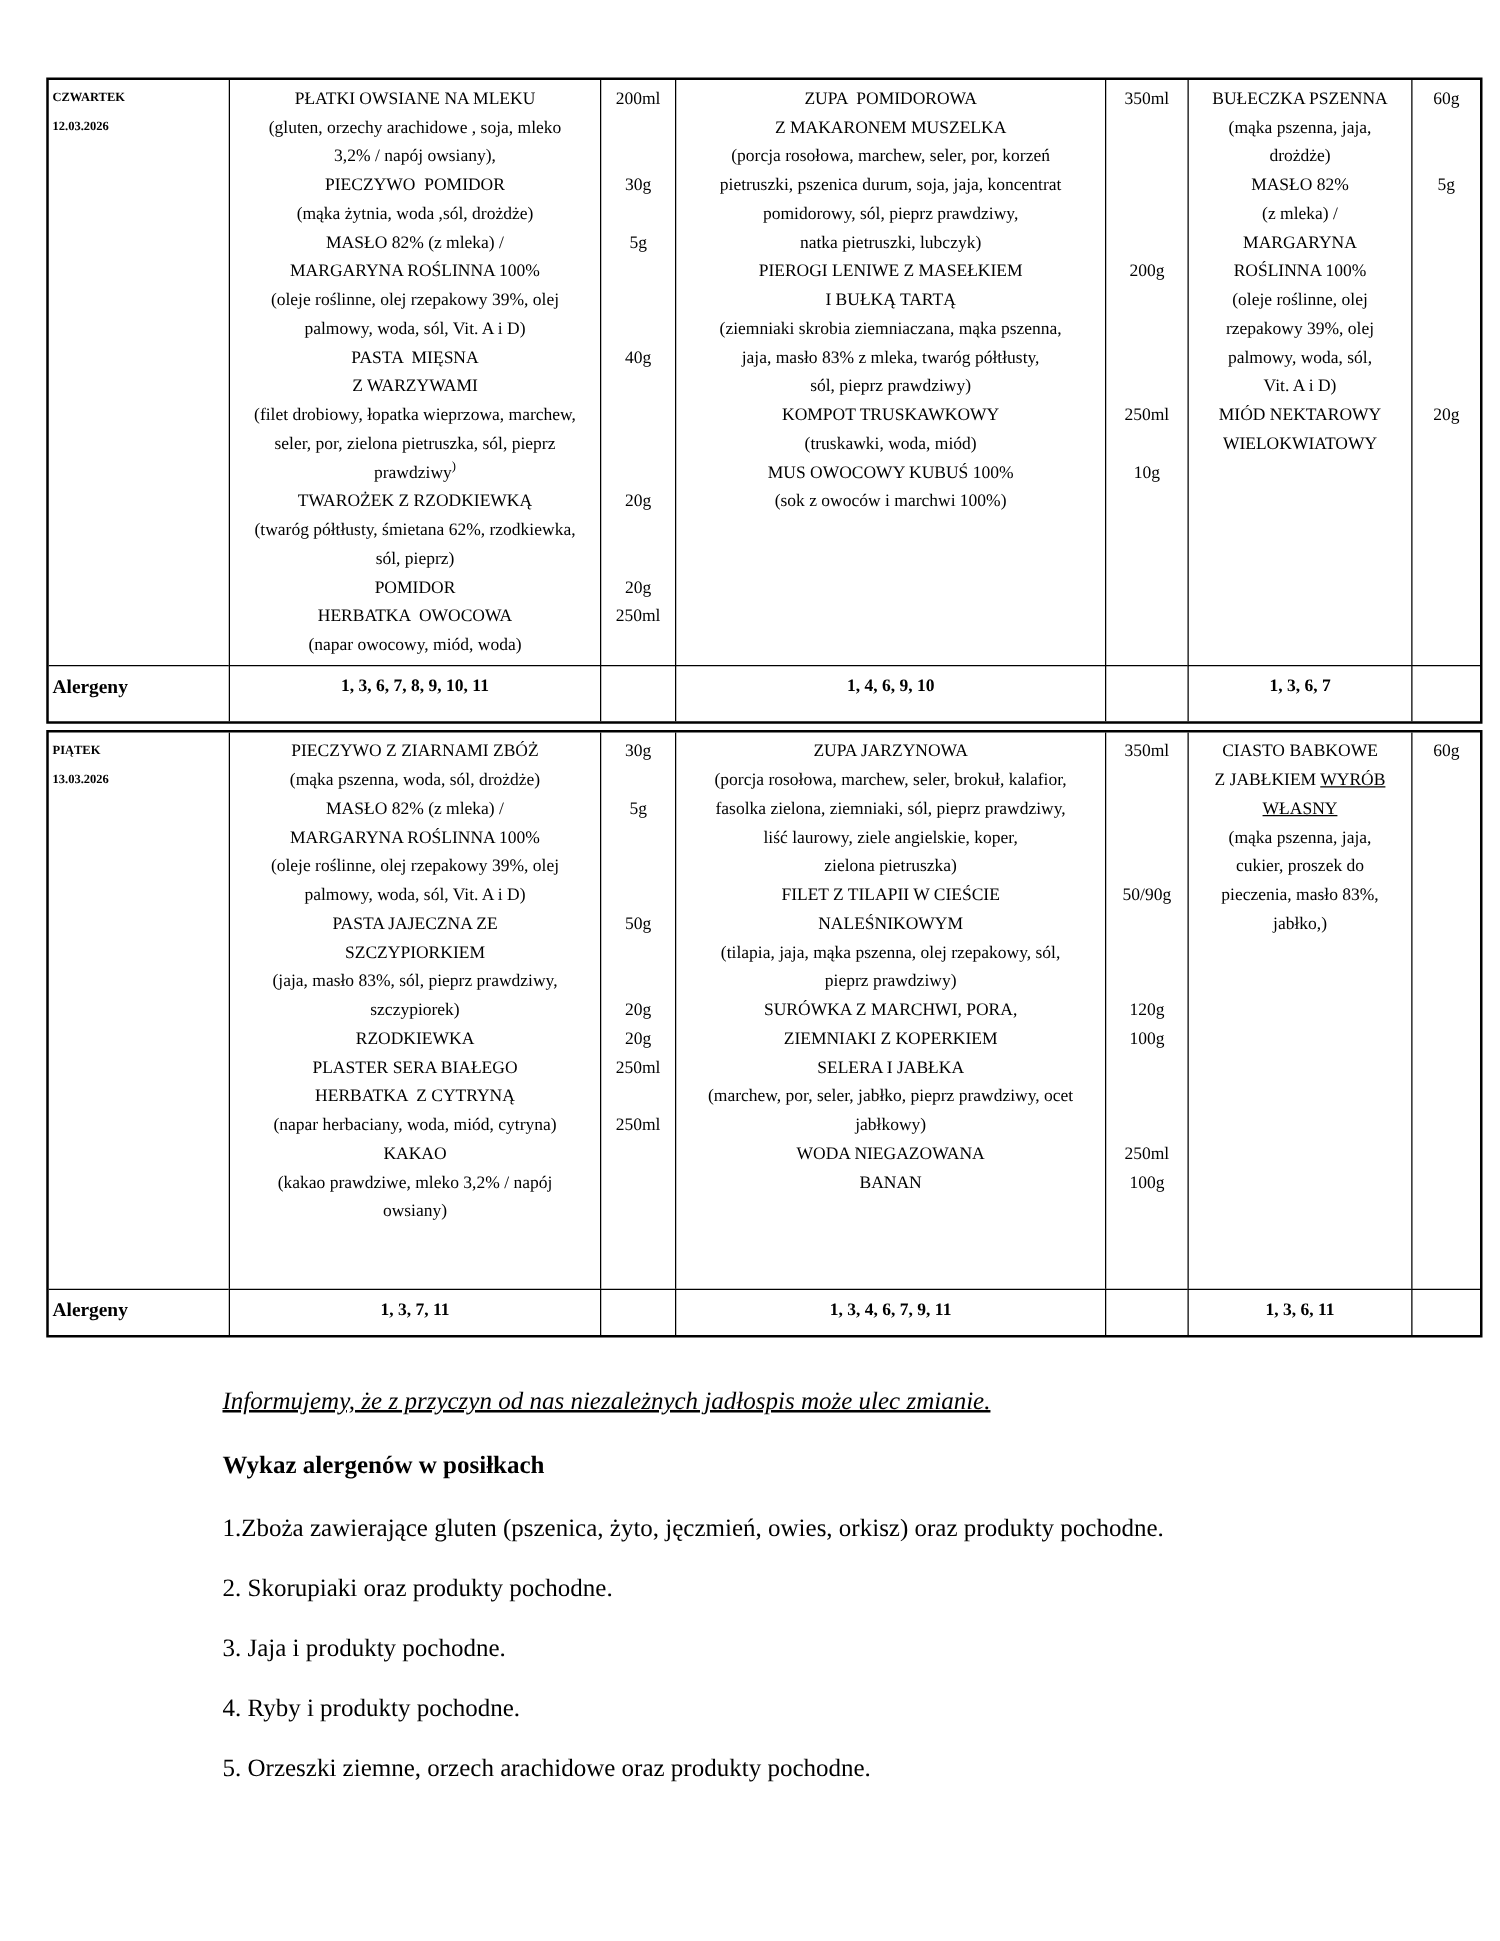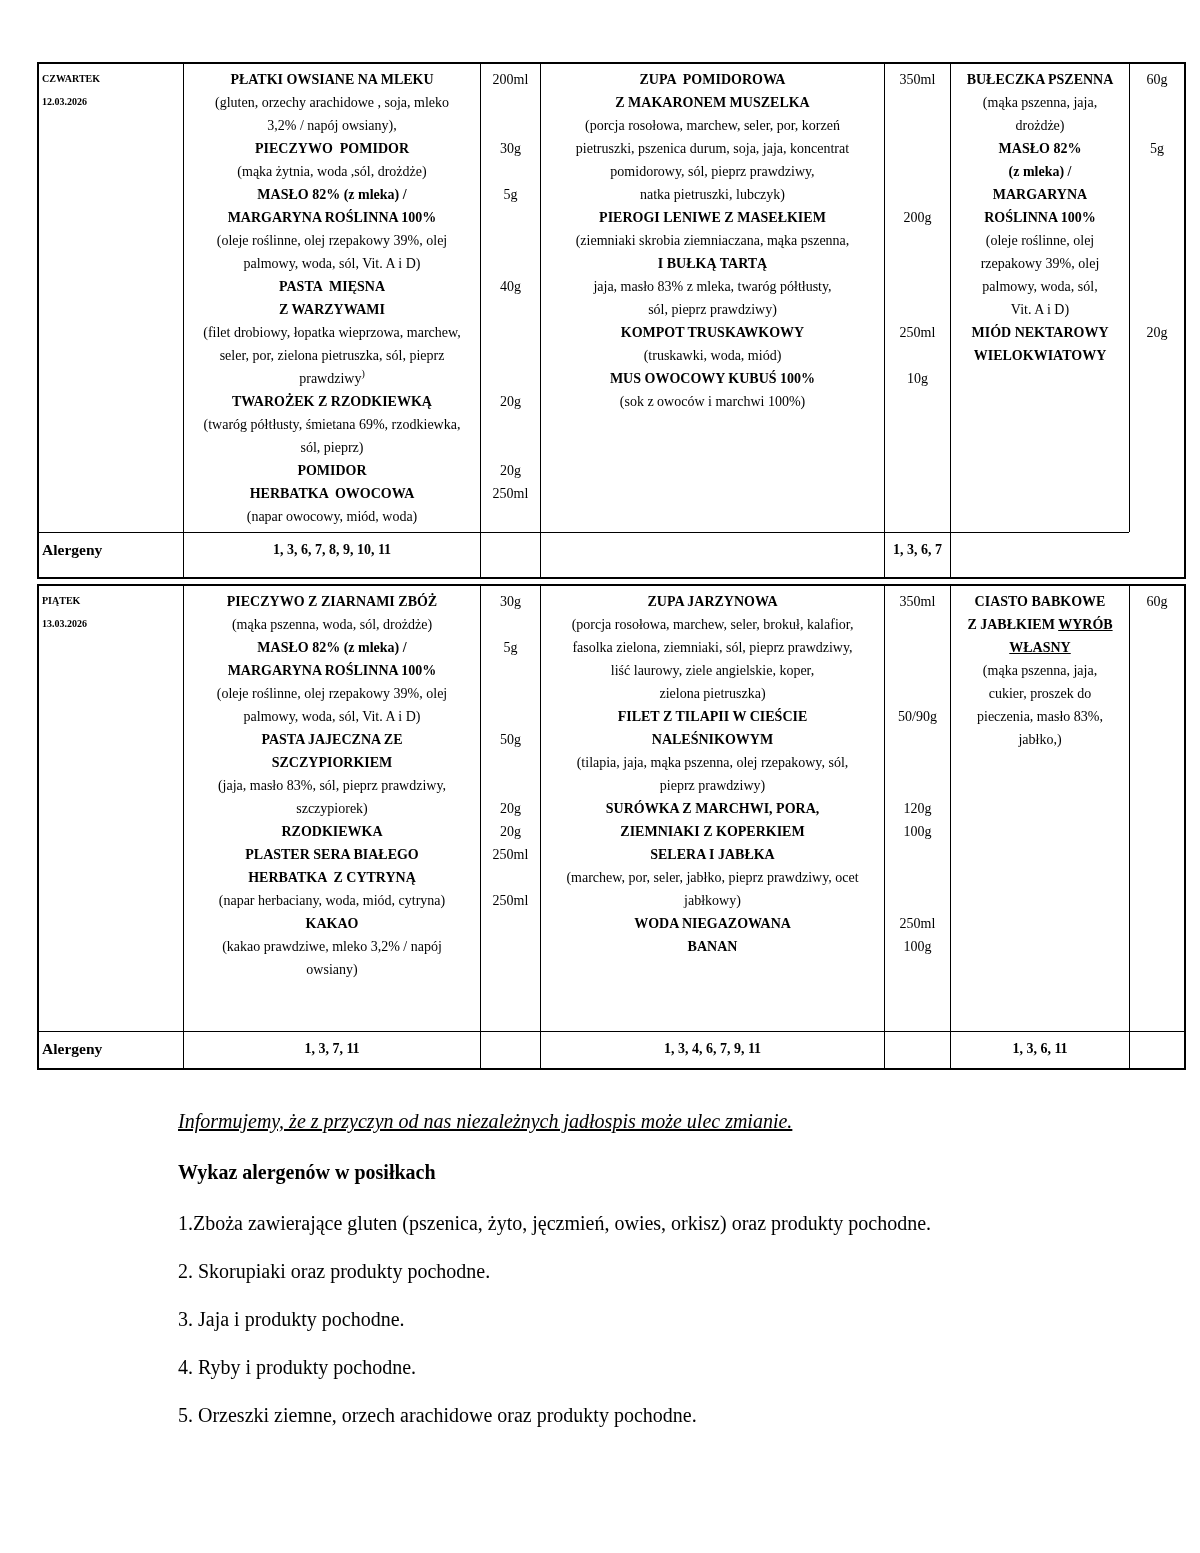--- a/index.html
+++ b/index.html
@@ -14,21 +14,21 @@
     grid-template-columns:144px 297px 60px 344px 66px 179px 55px;
     border:2px solid #000;
     box-sizing:border-box;
     background:#fff;
   }
   .day-table + .day-table{margin-top:5px;}
   .cell{box-sizing:border-box;padding-top:4px;overflow:visible;}
   .bl{border-left:1.5px solid #000;}
   .bt{border-top:1.5px solid #000;}
   .line{height:23px;line-height:23px;text-align:center;font-size:14px;white-space:pre;}
-  .line.b{font-weight:bold;}
+  .line.b{font-weight:normal;}
   .u{text-decoration:underline;}
   .sup{vertical-align:super;font-size:10px;line-height:0;}
   .day-cell{padding:3px 2px 0 3px;font-weight:bold;font-size:10px;line-height:23px;white-space:nowrap;}
   .al-label{font-weight:bold;font-size:15.5px;padding:8px 0 0 3px;}
   .al-val{font-weight:bold;font-size:14px;text-align:center;padding-top:9px;white-space:pre;}
   .bottom{margin:38px 0 14px 178px;max-width:830px;font-size:20px;line-height:27px;}
   .notice{font-style:italic;text-decoration:underline;margin:0 0 24px 0;}
   .heading{font-weight:bold;font-size:20px;margin:0 0 24px 0;}
   .al-item{margin:0 0 21px 0;}
 </style>
@@ -50,21 +50,21 @@
         <div class="line b"><span>MASŁO 82% (z mleka) /</span></div>
         <div class="line b"><span>MARGARYNA ROŚLINNA 100%</span></div>
         <div class="line"><span>(oleje roślinne, olej rzepakowy 39%, olej</span></div>
         <div class="line"><span>palmowy, woda, sól, Vit. A i D)</span></div>
         <div class="line b"><span>PASTA  MIĘSNA</span></div>
         <div class="line b"><span>Z WARZYWAMI</span></div>
         <div class="line"><span>(filet drobiowy, łopatka wieprzowa, marchew,</span></div>
         <div class="line"><span>seler, por, zielona pietruszka, sól, pieprz</span></div>
         <div class="line"><span>prawdziwy</span><span class="sup">)</span></div>
         <div class="line b"><span>TWAROŻEK Z RZODKIEWKĄ</span></div>
-        <div class="line"><span>(twaróg półtłusty, śmietana 69%, rzodkiewka,</span></div>
+        <div class="line"><span>(twaróg półtłusty, śmietana 62%, rzodkiewka,</span></div>
         <div class="line"><span>sól, pieprz)</span></div>
         <div class="line b"><span>POMIDOR</span></div>
         <div class="line b"><span>HERBATKA  OWOCOWA</span></div>
         <div class="line"><span>(napar owocowy, miód, woda)</span></div>
       </div>
       <div class="cell bl">
         <div class="line">200ml</div>
         <div class="line"></div>
         <div class="line"></div>
         <div class="line">30g</div>
@@ -86,22 +86,22 @@
         <div class="line"></div>
       </div>
       <div class="cell bl">
         <div class="line b"><span>ZUPA  POMIDOROWA</span></div>
         <div class="line b"><span>Z MAKARONEM MUSZELKA</span></div>
         <div class="line"><span>(porcja rosołowa, marchew, seler, por, korzeń</span></div>
         <div class="line"><span>pietruszki, pszenica durum, soja, jaja, koncentrat</span></div>
         <div class="line"><span>pomidorowy, sól, pieprz prawdziwy,</span></div>
         <div class="line"><span>natka pietruszki, lubczyk)</span></div>
         <div class="line b"><span>PIEROGI LENIWE Z MASEŁKIEM</span></div>
+        <div class="line b"><span>I BUŁKĄ TARTĄ</span></div>
         <div class="line"><span>(ziemniaki skrobia ziemniaczana, mąka pszenna,</span></div>
-        <div class="line b"><span>I BUŁKĄ TARTĄ</span></div>
         <div class="line"><span>jaja, masło 83% z mleka, twaróg półtłusty,</span></div>
         <div class="line"><span>sól, pieprz prawdziwy)</span></div>
         <div class="line b"><span>KOMPOT TRUSKAWKOWY</span></div>
         <div class="line"><span>(truskawki, woda, miód)</span></div>
         <div class="line b"><span>MUS OWOCOWY KUBUŚ 100%</span></div>
         <div class="line"><span>(sok z owoców i marchwi 100%)</span></div>
       </div>
       <div class="cell bl">
         <div class="line">350ml</div>
         <div class="line"></div>
@@ -145,20 +145,21 @@
         <div class="line"></div>
         <div class="line"></div>
         <div class="line"></div>
         <div class="line"></div>
         <div class="line">20g</div>
         <div class="line"></div>
       </div>
       <div class="al-label bt" style="height: 45px; box-sizing: border-box;">Alergeny</div>
       <div class="al-val bt bl">1, 3, 6, 7, 8, 9, 10, 11</div>
       <div class="bt bl"></div>
+      <div class="al-val bt bl">1, 4, 6, 9, 10</div>
       <div class="bt bl"></div>
       <div class="al-val bt bl">1, 3, 6, 7</div>
       <div class="bt bl"></div>
     </div>
     <div class="day-table">
       <div class="cell day-cell" style="min-height: 445px;">
         <div>PIĄTEK</div>
         <div>13.03.2026</div>
       </div>
       <div class="cell bl">

